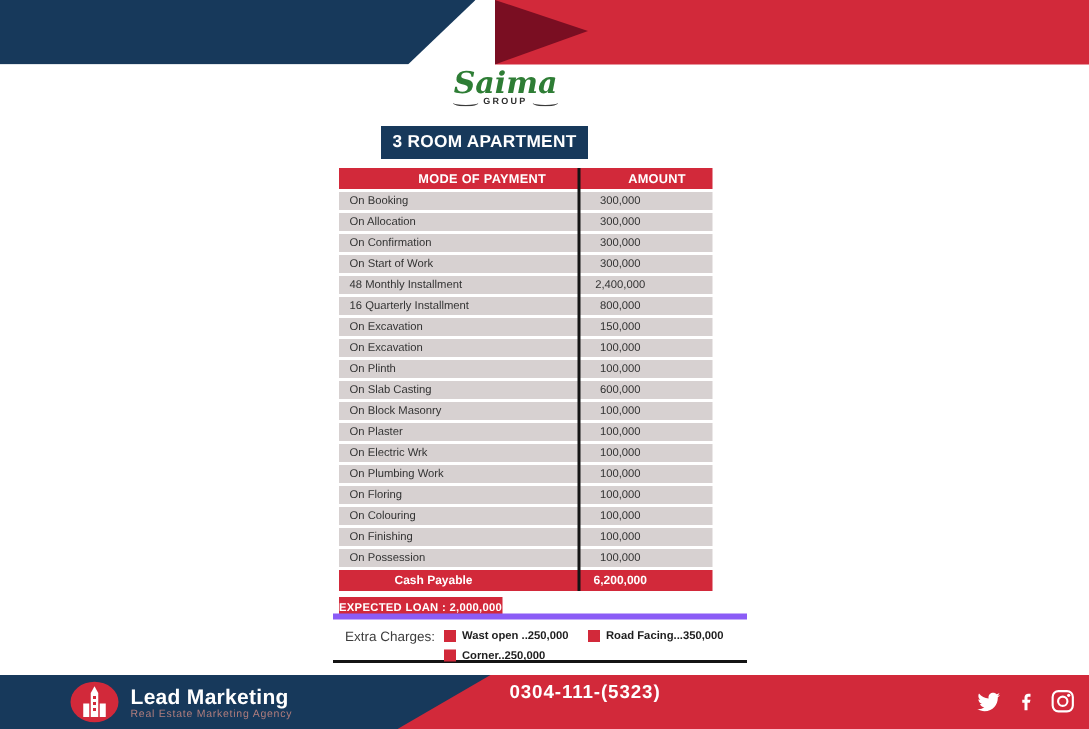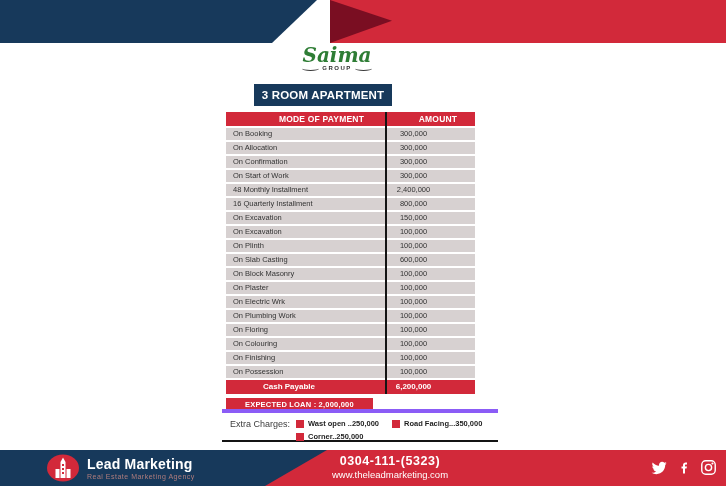--- a/index.html
+++ b/index.html
@@ -41,21 +41,21 @@
   .cell.label  { width:126px; padding-left:7px; box-sizing:border-box; }
   .cell.amount { flex:1; text-align:center; }
   .trow.total  { background:var(--red); height:14px; margin-bottom:0; }
   .trow.total .cell { color:#fff; font-weight:bold; font-size:8px; line-height:14px; }
   .trow.total .cell.label { text-align:center; padding-left:0; }
   .vdivider { position:absolute; left:159px; top:0; width:2px; height:100%; background:#141414; }
 
   
   .loan-badge { position:absolute; left:226px; top:398px; height:13px; background:var(--red);
                 color:#fff; font-size:7.5px; font-weight:bold; line-height:13px;
-                padding:0 19px; letter-spacing:0.2px; }
+                padding:0 0; letter-spacing:0.2px; }
 
   
   .extra { position:absolute; left:222px; top:409px; width:276px; height:33px;
            border-top:4px solid #8b5cf6; border-bottom:2px solid #141414; box-sizing:border-box; }
   .extra-label { position:absolute; left:8px; top:6px; font-size:9px; color:#3d3d3d; }
   .extra-item  { position:absolute; display:flex; align-items:center; gap:4px;
                  font-size:7.5px; font-weight:bold; color:#1e1e1e; white-space:nowrap; }
   .extra-item .sq { width:8px; height:8px; background:var(--red); flex:0 0 auto; }
   .extra-item.i1 { left:74px;  top:6px; }
   .extra-item.i2 { left:170px; top:6px; }
@@ -217,21 +217,20 @@
         </g>
       </svg>
       <div>
         <div class="f-company">Lead Marketing</div>
         <div class="f-tagline">Real Estate Marketing Agency</div>
       </div>
     </div>
 
     <div class="f-contact">
       <div class="f-phone">0304-111-(5323)</div>
-      <div class="f-web">www.theleadmarketing.com</div>
     </div>
 
     <div class="f-social">
       <svg width="18" height="16" viewBox="0 0 24 24">
         <path fill="#ffffff" d="M23.64 4.94c-.84.37-1.73.62-2.68.73.96-.58 1.7-1.49 2.05-2.58-.9.53-1.9.92-2.96 1.13-.85-.9-2.06-1.47-3.4-1.47-2.57 0-4.66 2.09-4.66 4.66 0 .36.04.72.12 1.06-3.87-.2-7.3-2.05-9.6-4.87-.4.69-.63 1.49-.63 2.34 0 1.62.82 3.04 2.07 3.88-.76-.03-1.48-.23-2.11-.58v.06c0 2.26 1.6 4.14 3.74 4.57-.39.1-.8.16-1.23.16-.3 0-.59-.03-.88-.08.59 1.85 2.31 3.2 4.35 3.23-1.6 1.25-3.6 2-5.79 2-.38 0-.75-.02-1.11-.07 2.06 1.32 4.51 2.09 7.14 2.09 8.57 0 13.26-7.1 13.26-13.25 0-.2-.01-.4-.02-.6.91-.66 1.7-1.48 2.32-2.41z"></path>
       </svg>
       <svg width="12" height="16" viewBox="0 0 24 24">
         <path fill="#ffffff" d="M15 5h3V1h-3c-2.76 0-5 2.24-5 5v3H7v4h3v10h4V13h3l1-4h-4V6c0-.55.45-1 1-1z"></path>
       </svg>
       <svg width="17" height="17" viewBox="0 0 24 24">

